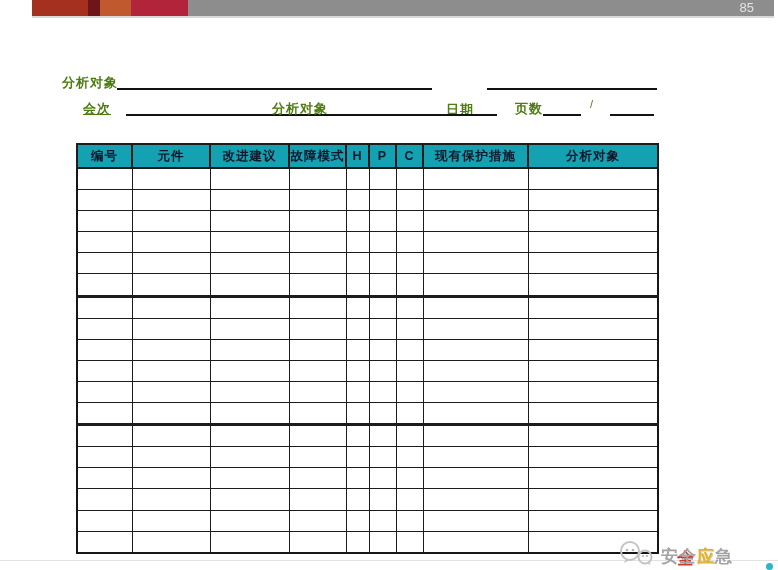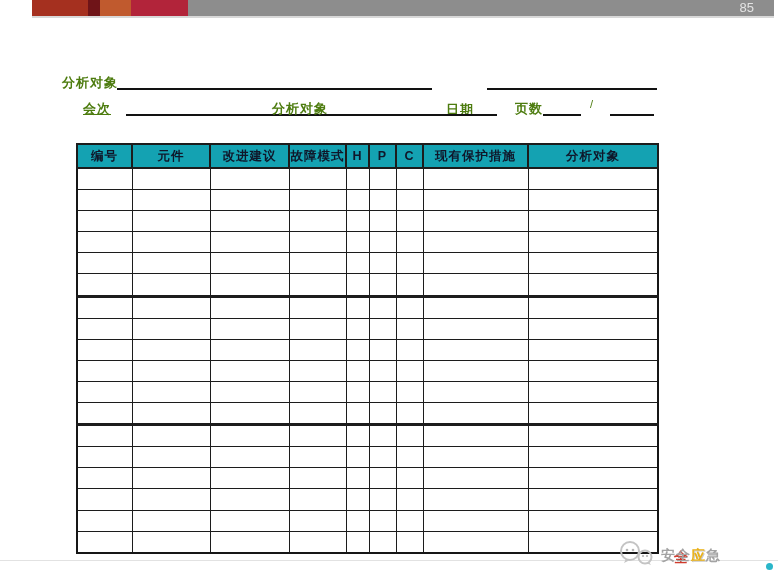--- a/index.html
+++ b/index.html
@@ -65,21 +65,21 @@
   .fmea-table tbody tr.group-end td { border-bottom-width:3px; }
 
   
   .bottom-rule { position:absolute; left:0; top:560px; width:778px; height:1px; background:#e2e2e2; }
 
   
   .watermark {
     position:absolute; left:616px; top:540px;
     display:flex; align-items:center; gap:5px;
   }
-  .wm-text { font-size:14px; font-weight:bold; letter-spacing:1px; white-space:nowrap; }
+  .wm-text { font-size:17px; font-weight:bold; letter-spacing:1px; white-space:nowrap; }
   .wm-gray   { color:var(--watermark-gray); }
   .wm-redsh  { color:var(--watermark-gray); text-shadow:-2px 2px 0 var(--watermark-red); }
   .wm-yellow { color:var(--watermark-yellow); text-shadow:1px 1px 0 #c9c9c9; }
   .wm-dot {
     position:absolute; left:766px; top:563px; width:7px; height:7px;
     border-radius:50%; background:var(--watermark-cyan);
   }
 </style>
 </head>
 <body>

